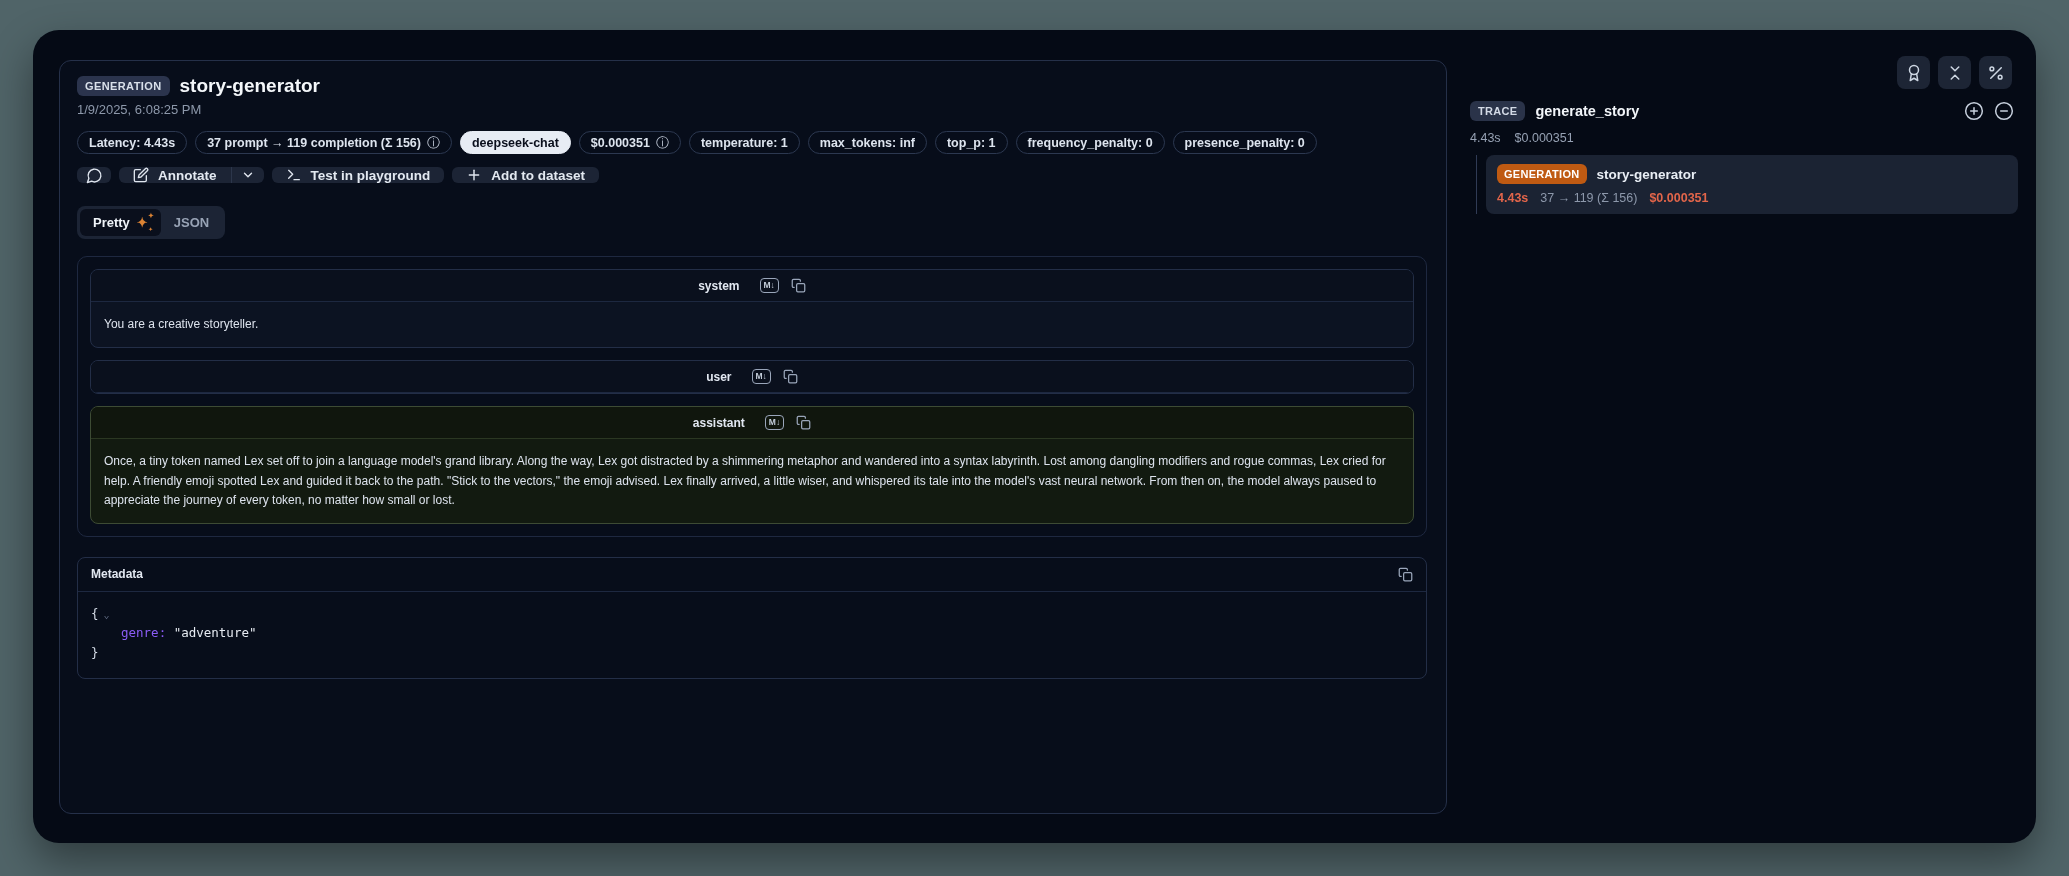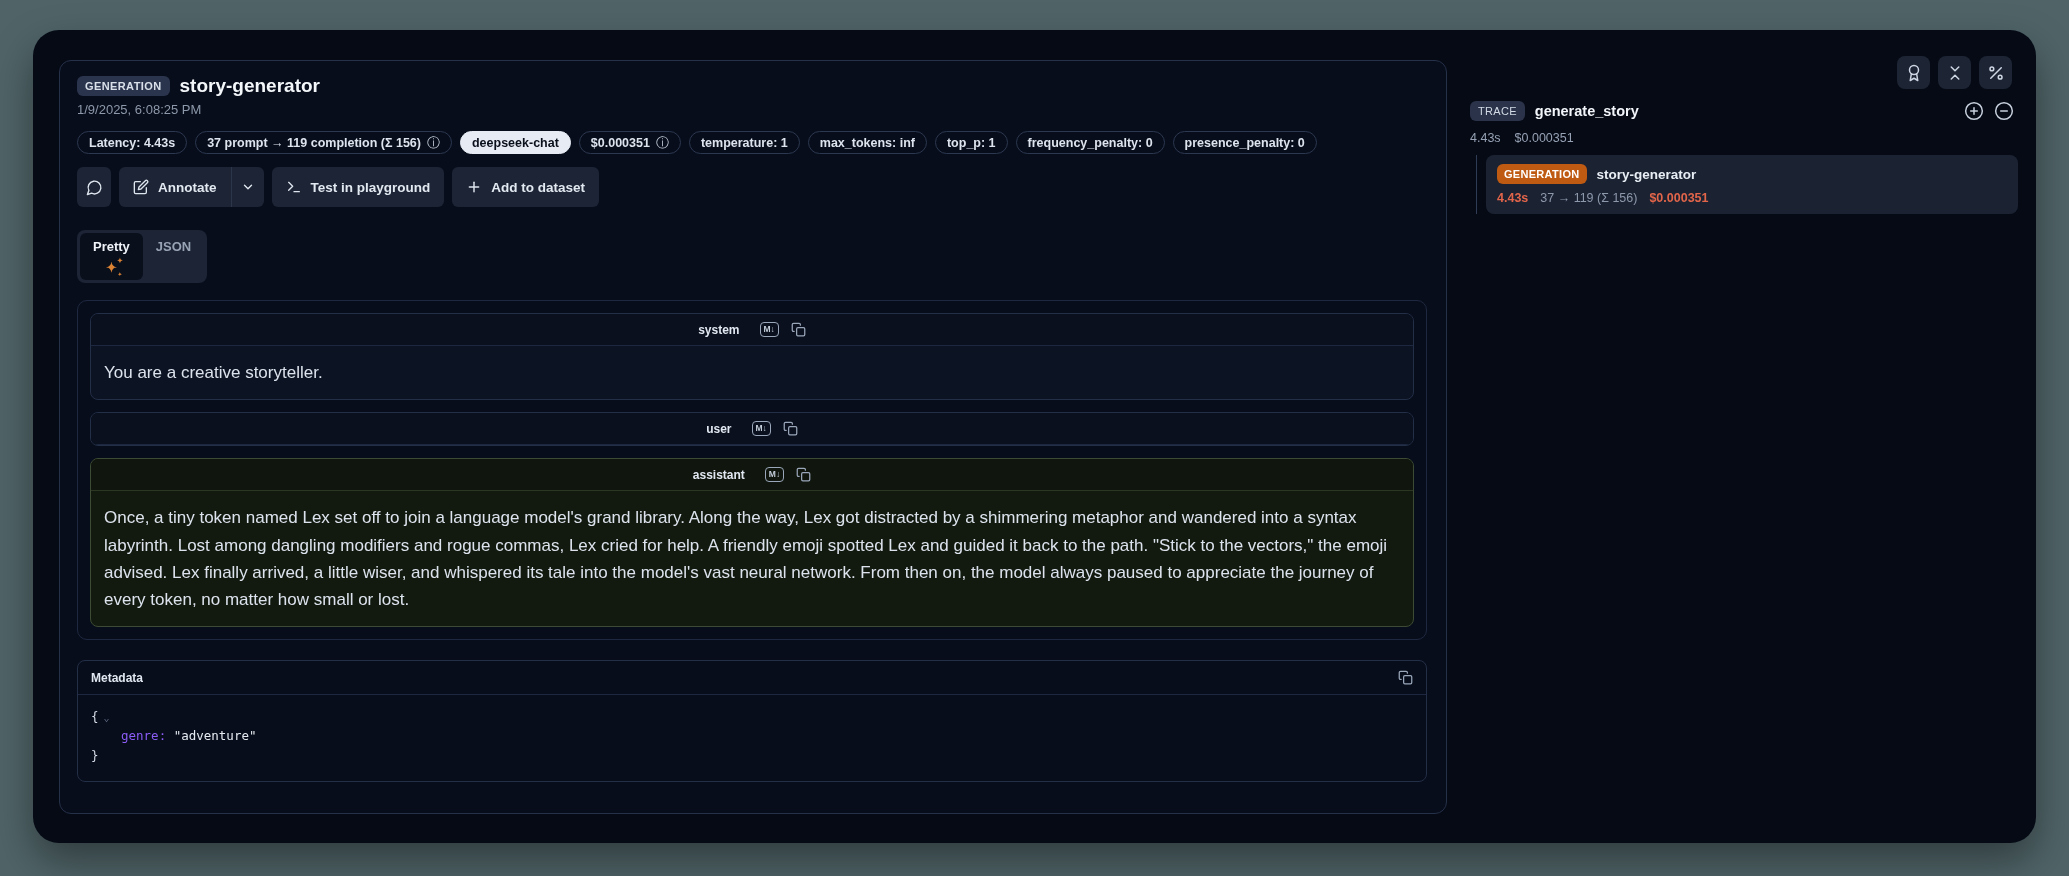--- a/index.html
+++ b/index.html
@@ -50,35 +50,35 @@
   .pill {
     height:23px; display:inline-flex; align-items:center; gap:6px;
     padding:0 11px; border:1.5px solid #2c3850; border-radius:12px;
     font-size:12.5px; font-weight:700; color:#dde4ee; white-space:nowrap;
   }
   .pill.filled { background:#e7ecf4; border-color:#e7ecf4; color:#0a0f1c; }
   .pill .info { font-size:13px; font-weight:400; color:#c2cad8; line-height:1; }
 
   .action-row { margin-top:13px; display:flex; gap:8px; align-items:center; }
   .btn {
-    height:40px; background:#1c2435; border-radius:6px; border:none;
+    height:16px; background:#1c2435; border-radius:6px; border:none;
     color:#e3e9f1; font-size:13.5px; font-weight:700; cursor:pointer;
     display:inline-flex; align-items:center; gap:9px; padding:0 14px;
     font-family:inherit;
   }
   .icon-btn { width:34px; padding:0; justify-content:center; }
   .btn-split { display:inline-flex; }
   .btn-split .main { border-radius:6px 0 0 6px; }
   .btn-split .caret { width:33px; padding:0; justify-content:center; border-radius:0 6px 6px 0; border-left:1px solid #2c364b; }
   .btn svg { stroke:#dfe5ee; }
 
   .vtabs { margin-top:23px; display:inline-flex; background:#1c2435; border-radius:8px; padding:3px; }
   .vtab {
     padding:6px 13px; font-size:13px; font-weight:700; color:#98a3b5;
-    border-radius:6px; display:flex; gap:7px; align-items:center; cursor:pointer;flex-direction:column;
+    border-radius:6px; display:flex; gap:7px; align-items:center; cursor:pointer;
   }
   .vtab.active { background:#0a0f1c; color:#f0f4f9; }
   .sparkles { color:#dd8434; font-size:13px; position:relative; line-height:1; }
   .sparkles::after { content:"✦"; position:absolute; top:-4px; right:-6px; font-size:7px; }
   .sparkles::before { content:"✦"; position:absolute; bottom:-3px; right:-5px; font-size:5px; }
 
   .messages-wrap {
     margin-top:17px; border:1px solid #1e2840; border-radius:10px;
     padding:12px; display:flex; flex-direction:column; gap:12px;
   }
@@ -87,21 +87,21 @@
     display:flex; justify-content:center; align-items:center;
     padding:8px 13px; border-bottom:1px solid #1d2840; background:#0a101d;gap:20px;
   }
   .msg-role { font-size:12px; font-weight:700; color:#e2e8f1; }
   .msg-icons { display:flex; gap:12px; align-items:center; color:#9aa6ba; }
   .md-ic {
     border:1.5px solid #9aa6ba; border-radius:4px; font-size:8.5px; font-weight:700;
     padding:1px 3px; color:#c3cdda; cursor:pointer; line-height:1.3;
   }
   .copy-ic { cursor:pointer; display:flex; }
-  .msg-body { padding:13px; font-size:17px; color:#dde3ed; line-height:1.6; }
+  .msg-body { padding:13px; font-size:12px; color:#dde3ed; line-height:1.6; }
   .msg-card.assistant { border-color:#3d4b34; background:#121a10; }
   .msg-card.assistant .msg-head { background:#10160d; border-bottom-color:#2b3722; }
 
   .metadata-box { margin-top:20px; border:1px solid #232e47; border-radius:8px; overflow:hidden; }
   .meta-head {
     display:flex; justify-content:space-between; align-items:center;
     padding:9px 13px; border-bottom:1px solid #1d2840;
   }
   .meta-title { font-size:12px; font-weight:700; color:#e2e8f1; }
   .meta-body {
@@ -116,21 +116,21 @@
 
   
   .side-iconbar { position:absolute; top:26px; right:24px; display:flex; gap:8px; }
   .sq-btn {
     width:33px; height:33px; background:#1d2535; border:none; border-radius:8px;
     display:flex; align-items:center; justify-content:center; cursor:pointer;
   }
   .sq-btn svg { stroke:#cdd6e2; }
 
   .trace-head { position:absolute; top:71px; left:1437px; right:22px; display:flex; align-items:center; gap:10px; }
-  .trace-badge { background:#2a3349; color:#d3dae6; font-size:11px; font-weight:400; padding:4px 8px; border-radius:6px; letter-spacing:.3px; }
+  .trace-badge { background:#2a3349; color:#d3dae6; font-size:11px; font-weight:700; padding:4px 8px; border-radius:6px; letter-spacing:.3px; }
   .trace-name { font-size:14.5px; font-weight:700; color:#f2f5f9; flex:1; }
   .round-ic { background:none; border:none; cursor:pointer; display:flex; padding:0; }
   .round-ic svg { stroke:#c6cfdc; }
 
   .trace-stats { position:absolute; top:101px; left:1437px; display:flex; gap:14px; font-size:12.5px; color:#96a1b3; }
 
   .tree { position:absolute; top:125px; left:1443px; right:18px; border-left:1px solid #303b55; padding-left:9px; }
   .tree-item { background:#1b2333; border-radius:8px; padding:9px 11px; cursor:pointer; }
   .tree-row1 { display:flex; align-items:center; gap:10px; }
   .gen-badge-orange { background:#bf5a12; color:#ffffff; font-size:11px; font-weight:700; padding:4px 7px; border-radius:6px; letter-spacing:.3px; }

